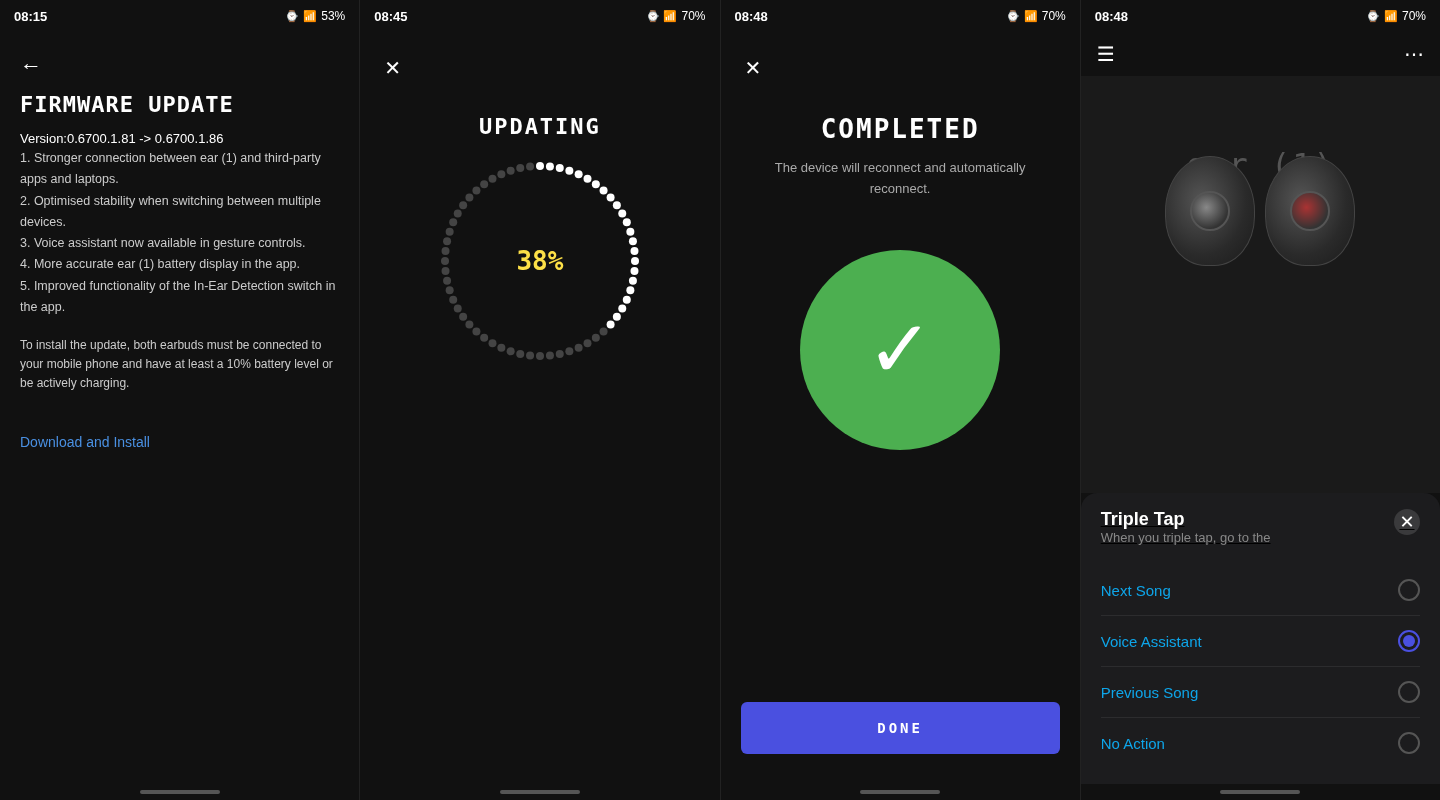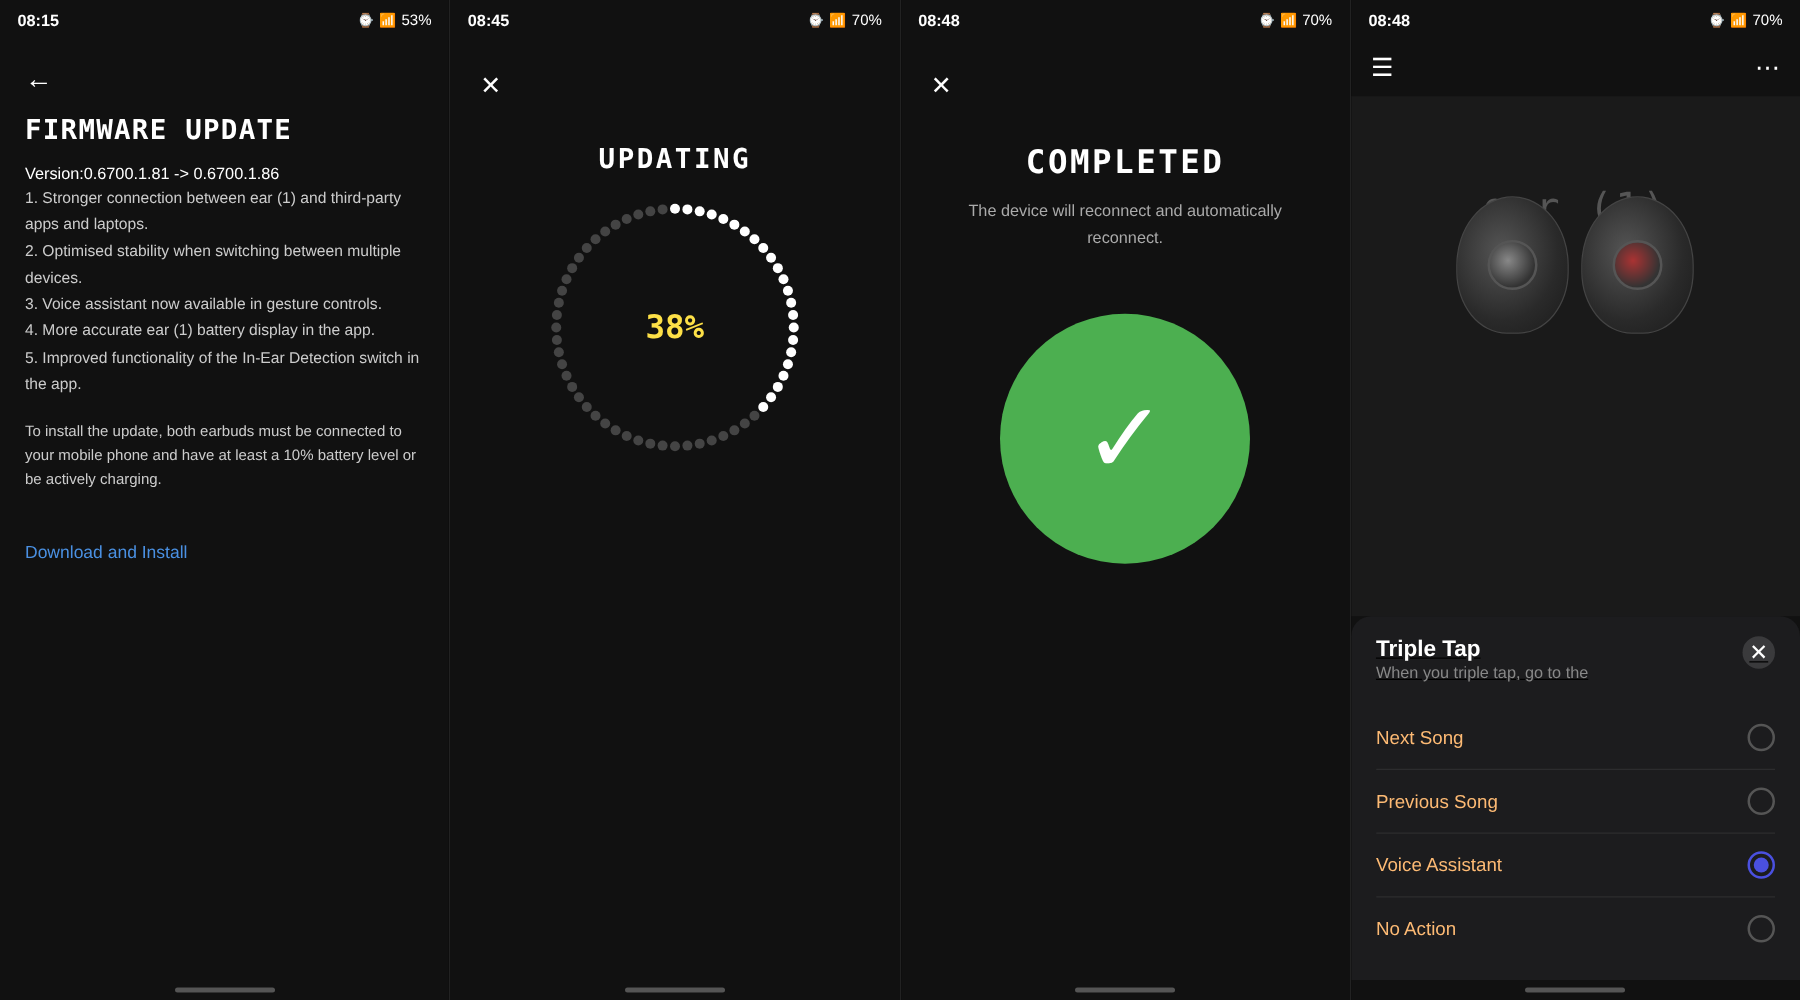--- a/index.html
+++ b/index.html
@@ -329,21 +329,21 @@
       display: flex;
       justify-content: space-between;
       align-items: center;
       padding: 14px 0;
       border-bottom: 1px solid #2c2c2e;
     }
     .option-row:last-child {
       border-bottom: none;
     }
     .option-label {
-      color: #fdba74;
+      color: #0ea5e9;
       font-size: 15px;
     }
     .radio-btn {
       width: 22px;
       height: 22px;
       border-radius: 50%;
       border: 2px solid #555;
       display: flex;
       align-items: center;
       justify-content: center;
@@ -508,20 +508,21 @@
     <span class="close-btn">✕</span>
     <div class="completed-title">COMPLETED</div>
     <div class="completed-sub">
       <span>The device will reconnect and automatically</span><br>
       <span>reconnect.</span>
     </div>
     <div class="check-circle">
       <span class="check-mark">✓</span>
     </div>
     <div style="flex:1"></div>
+    <button class="done-btn">DONE</button>
   </div>
   <div class="home-indicator">
     <div class="home-bar"></div>
   </div>
 </div>
 
 <div class="panel-divider"></div>
 
 <div class="panel panel-4">
   <div class="status-bar">
@@ -556,30 +557,30 @@
         <div class="triple-tap-sub">When you triple tap, go to the</div>
       </div>
       <div class="bottom-sheet-close">✕</div>
     </div>
 
     <div class="option-row">
       <span class="option-label">Next Song</span>
       <div class="radio-btn"></div>
     </div>
     <div class="option-row">
-      <span class="option-label">Previous Song</span>
-      <div class="radio-btn"></div>
-    </div>
-    <div class="option-row">
       <span class="option-label">Voice Assistant</span>
       <div class="radio-btn selected">
         <div class="radio-inner"></div>
       </div>
     </div>
     <div class="option-row">
+      <span class="option-label">Previous Song</span>
+      <div class="radio-btn"></div>
+    </div>
+    <div class="option-row">
       <span class="option-label">No Action</span>
       <div class="radio-btn"></div>
     </div>
   </div>
   <div class="home-indicator">
     <div class="home-bar"></div>
   </div>
 </div>
 
 </body></html>

